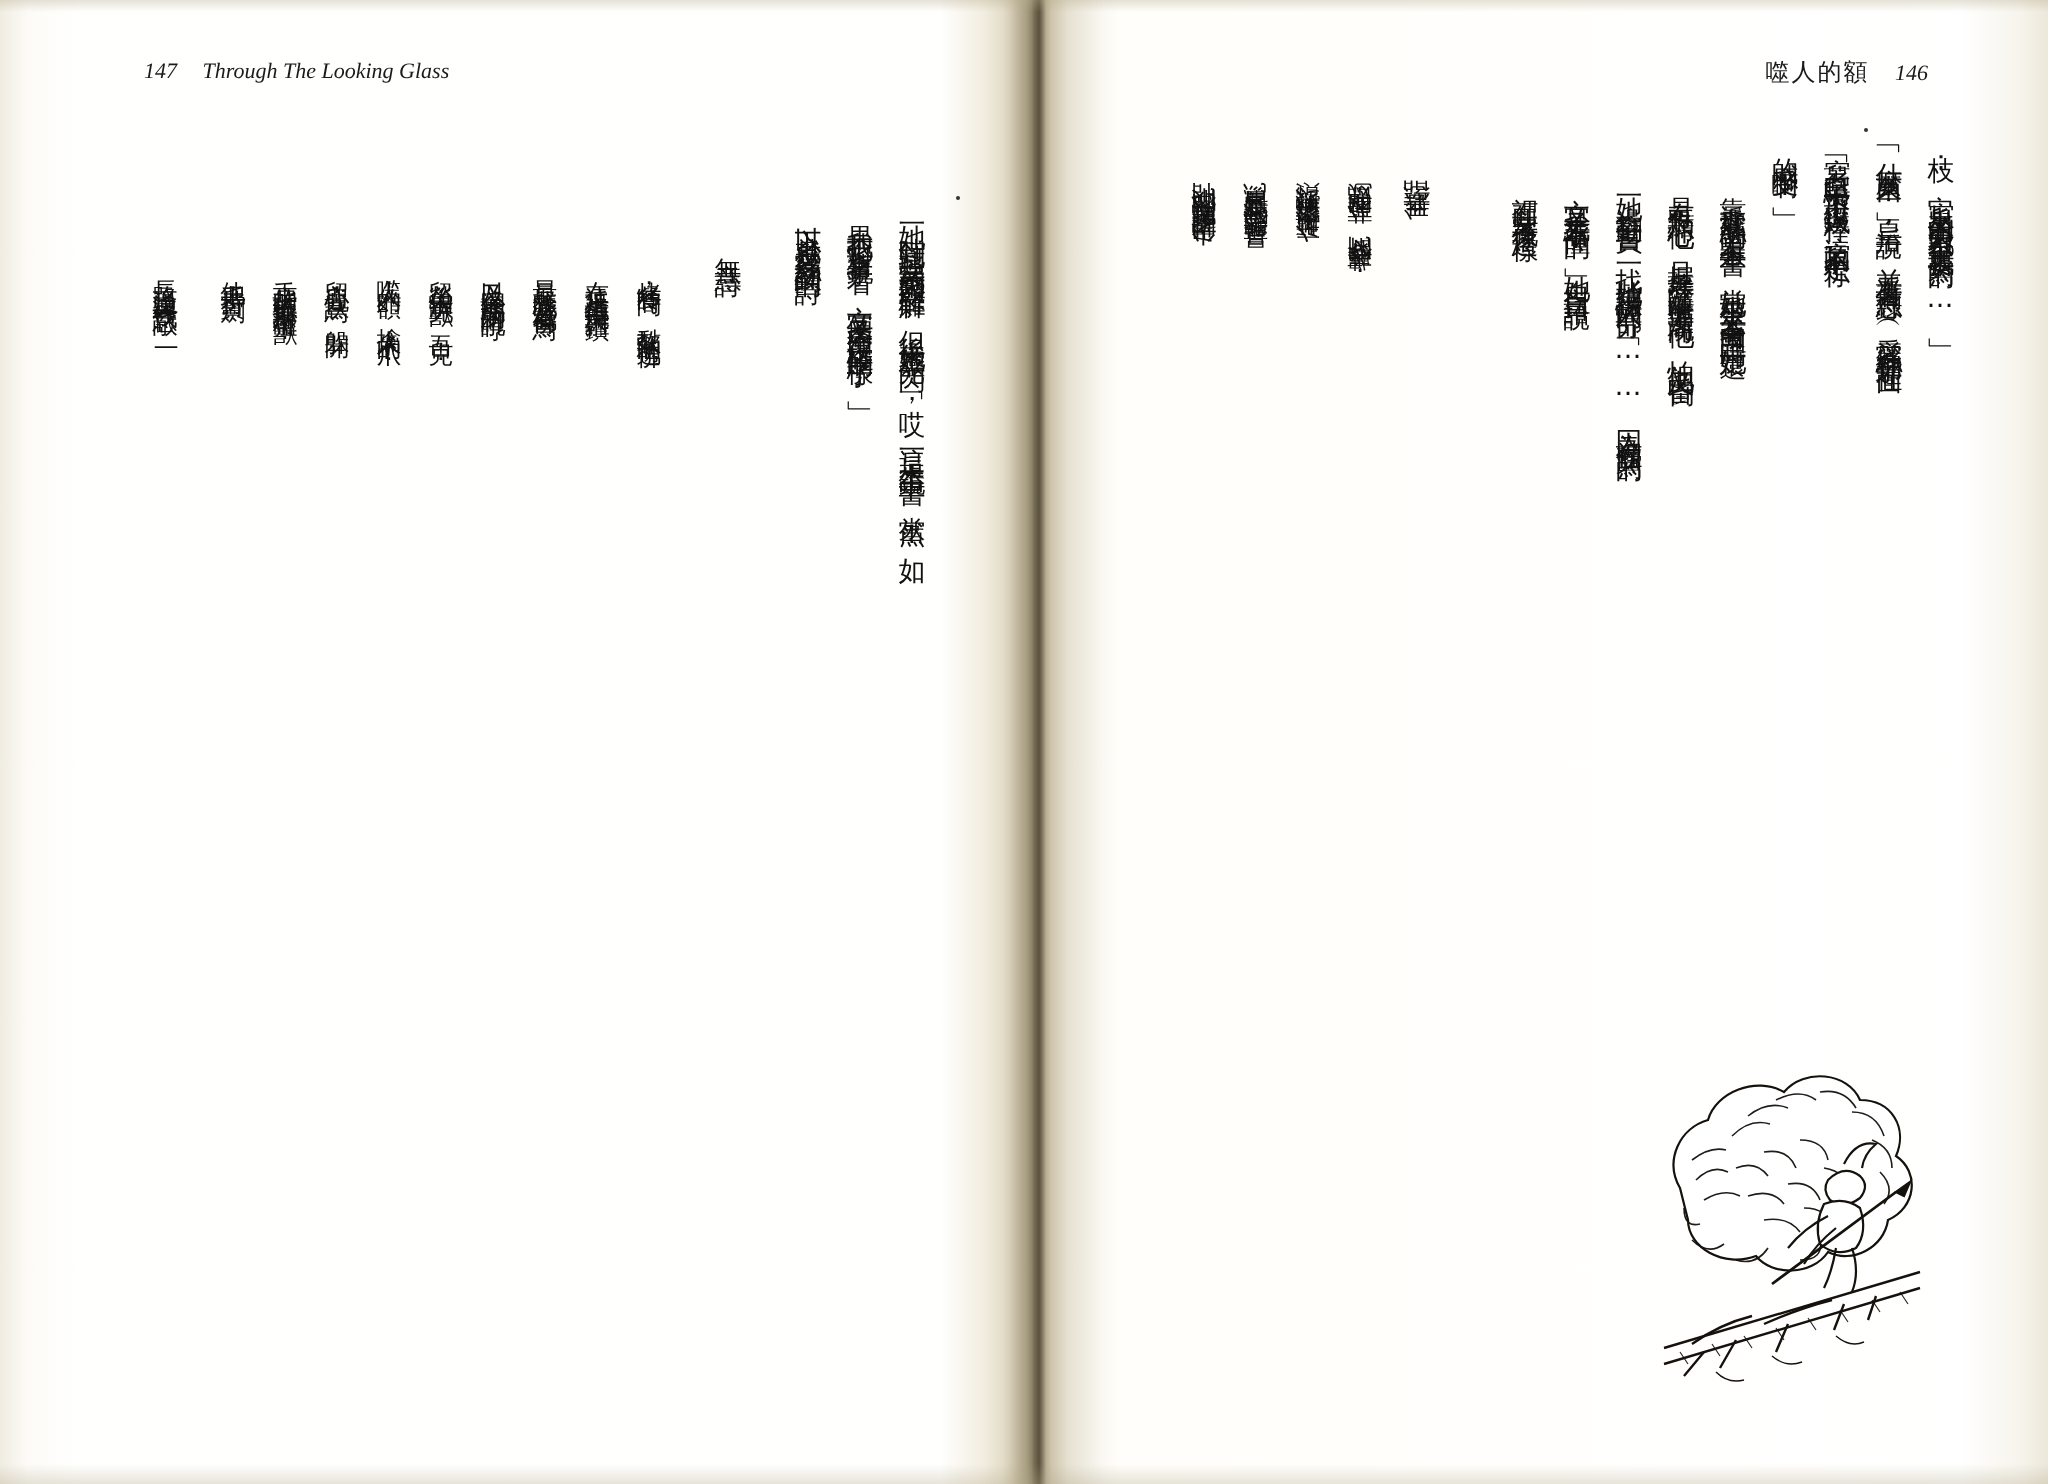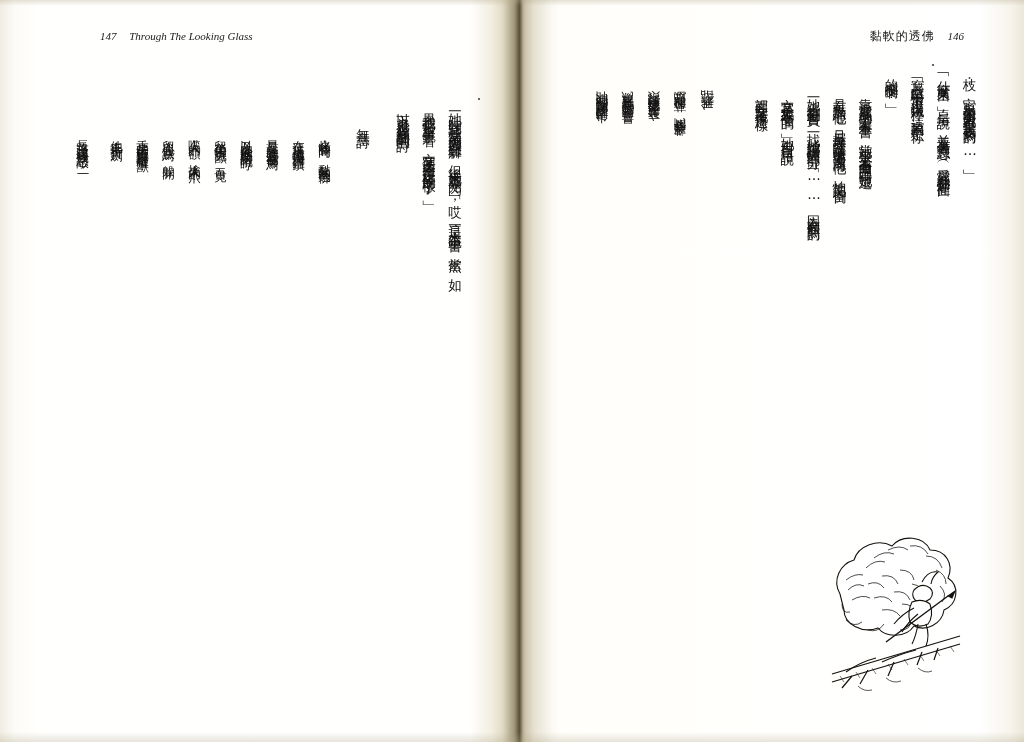--- a/index.html
+++ b/index.html
@@ -74,21 +74,20 @@
   
   .runhead {
     position: absolute;
     font-size: 11px;
     color: #1a1a1a;
     white-space: nowrap;
   }
   .runhead .folio {
     font-style: italic;
     font-family: "Liberation Serif", serif;
-    margin-left: 28px;
   }
   .runhead-left { top: 30px; left: 72px; }
   .runhead-left .title {
     font-style: italic;
     margin-left: 10px;
     text-align: center;
   }
   .runhead-right { top: 28px; right: 60px; text-align: right; }
   .runhead-right .title-cjk {
     font-family: "DejaVu Sans", sans-serif;
@@ -159,21 +158,21 @@
   <div class="gutter-shadow"></div>
   <div class="gutter-dark"></div>
   <div class="top-edge"></div>
   <div class="bottom-edge"></div>
 
   <div class="runhead runhead-left">
     <span class="folio">147</span>
     <span class="title">Through The Looking Glass</span>
   </div>
   <div class="runhead runhead-right">
-    <span class="title-cjk">黏軟的透佛</span>
+    <span class="title-cjk">噬人的額</span>
     <span class="folio">146</span>
   </div>
 
   <div class="vcol col-block" style="right:48px; top:68px; height:300px;">枝：它寫出來的東西都不是我要寫的……」</div>
   <div class="vcol col-block" style="right:74px; top:68px; height:300px;">「什麼東西？」皇后說，並看著備忘錄，（愛麗絲在那裡面</div>
   <div class="vcol col-block" style="right:100px; top:68px; height:300px;">寫著「白騎士滑下撥火鐵棒」）「這寫的不是你</div>
   <div class="vcol col-block" style="right:126px; top:68px; height:300px;">的感受啊！」</div>
   <div class="vcol col-block" style="right:152px; top:88px; height:300px;">靠近愛麗絲的桌上有本書，當她坐下來看著白國王時（她還</div>
   <div class="vcol col-block" style="right:178px; top:88px; height:300px;">是有點擔心他，且握著墨汁隨時準備要澆向他，怕他又昏倒）</div>
   <div class="vcol col-block" style="right:204px; top:88px; height:300px;">她一邊翻動書頁，找一些她讀得懂的部分，「……因為裡面寫的</div>

